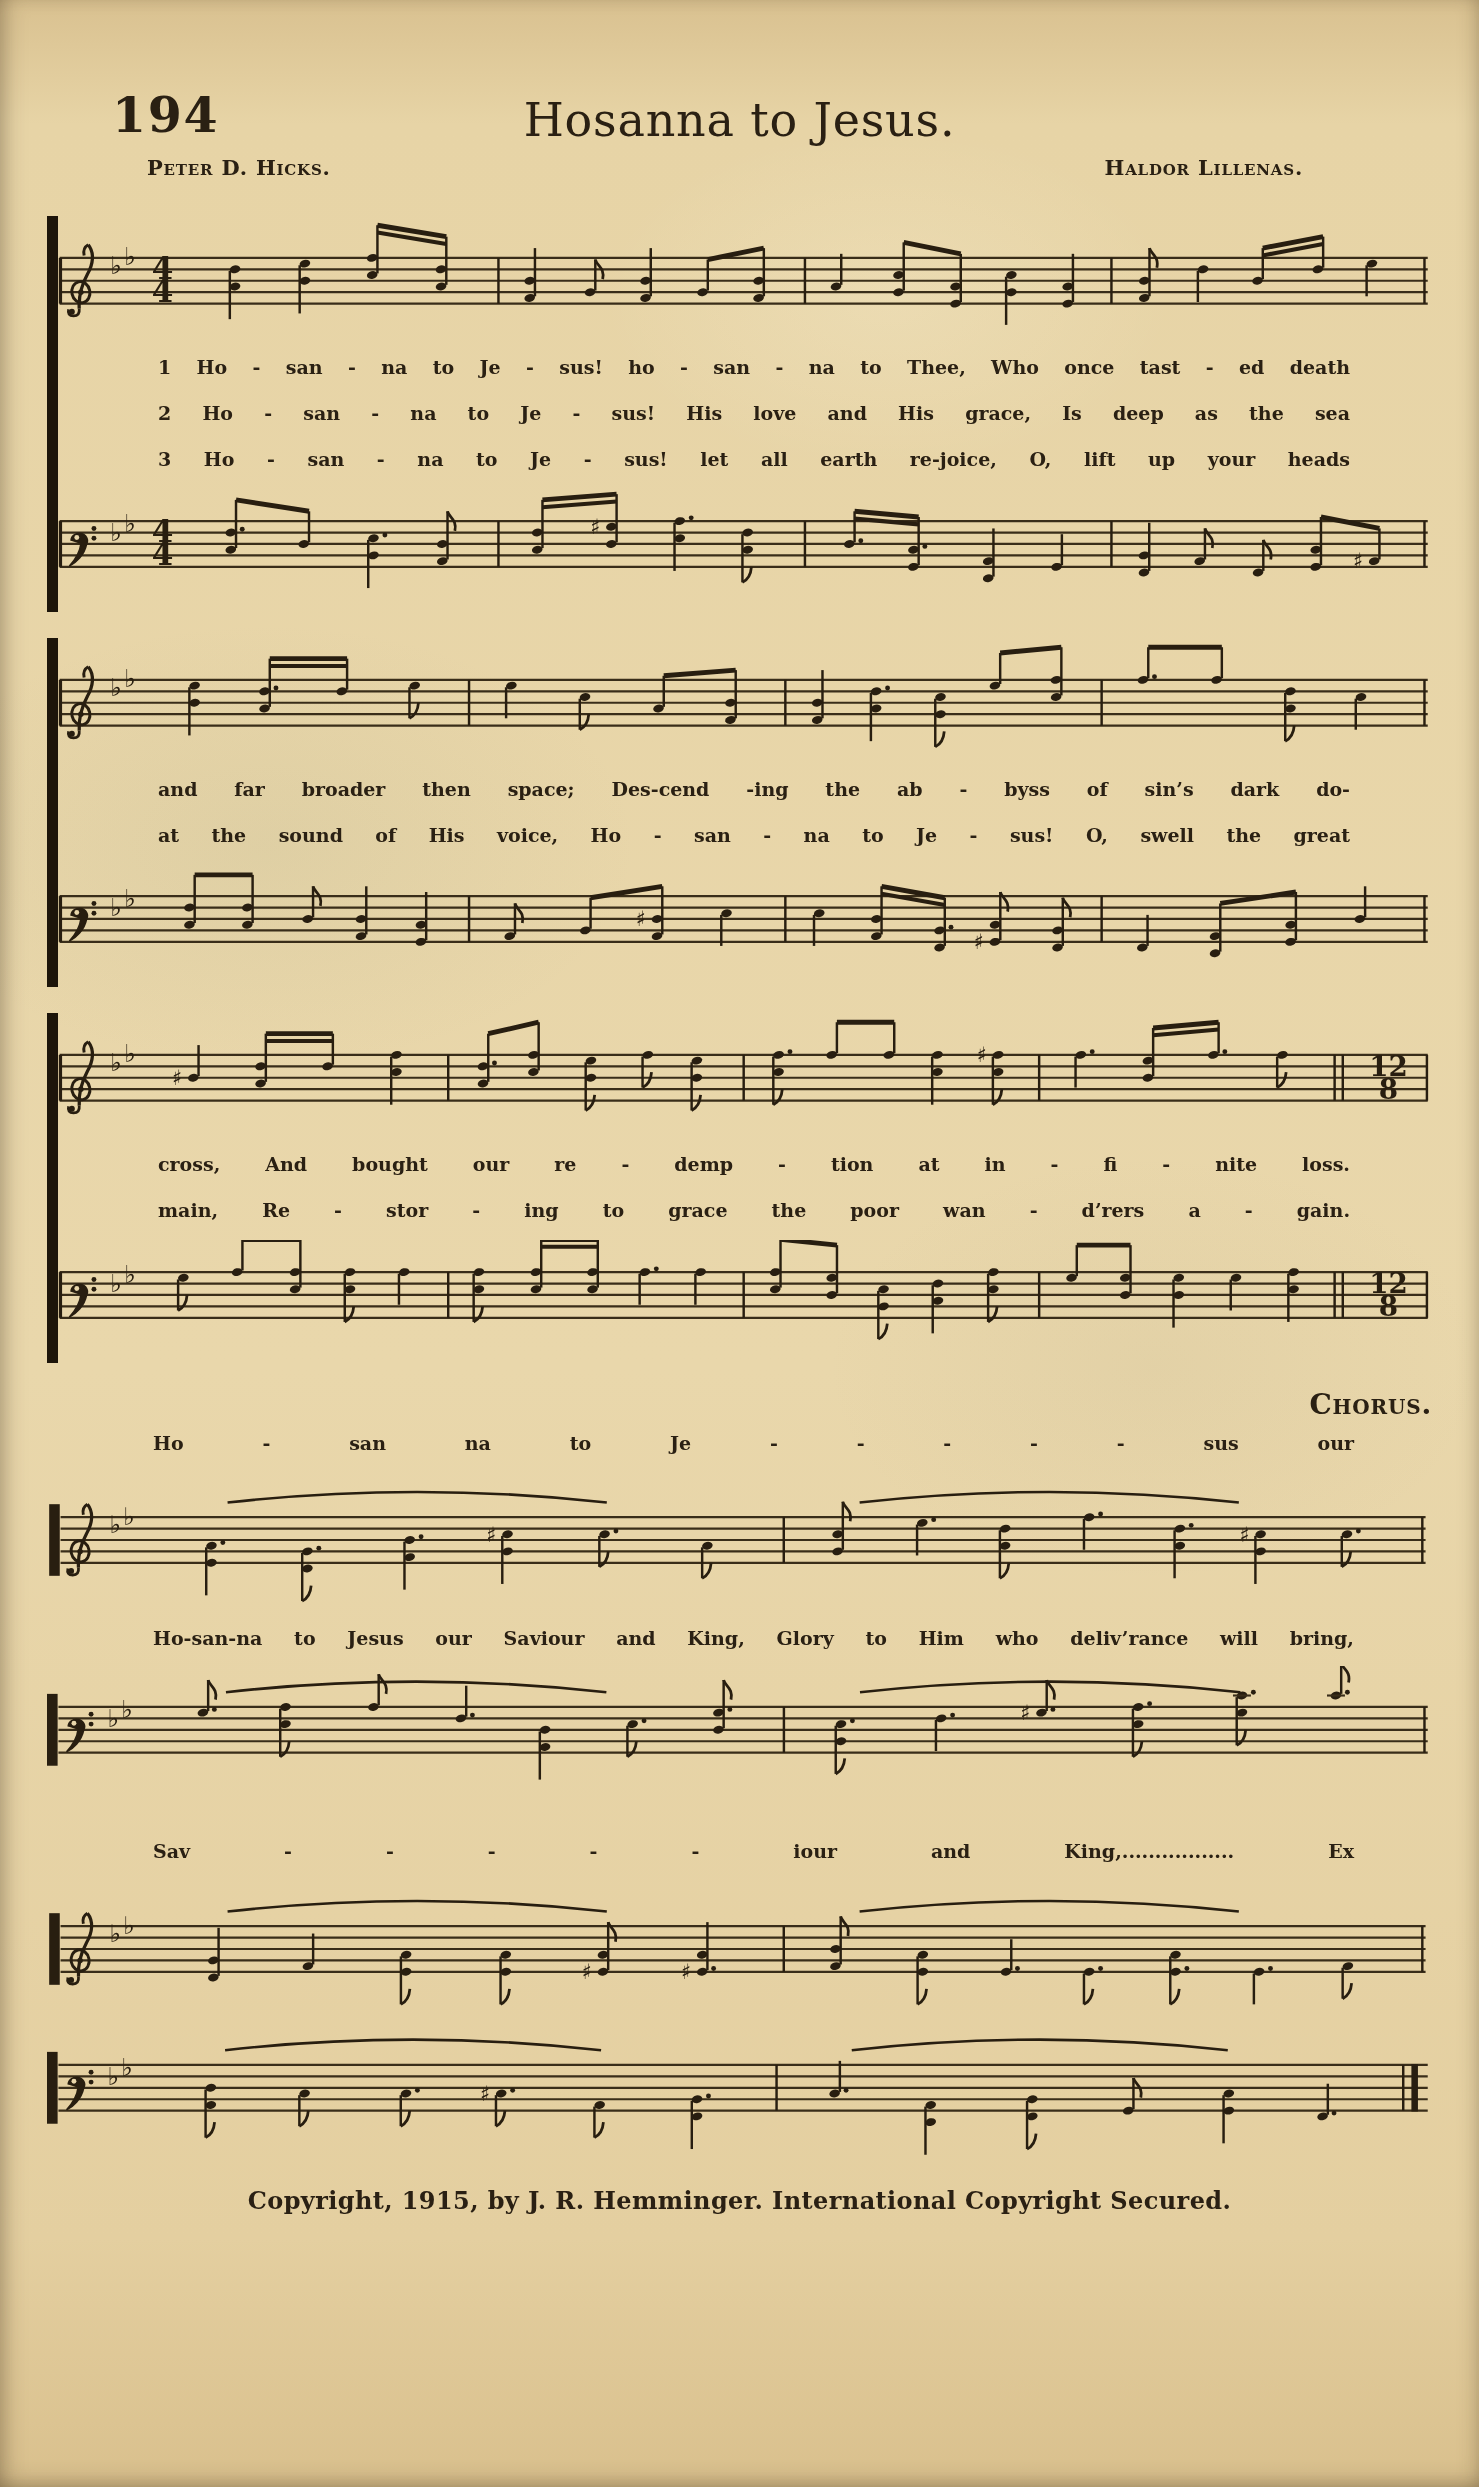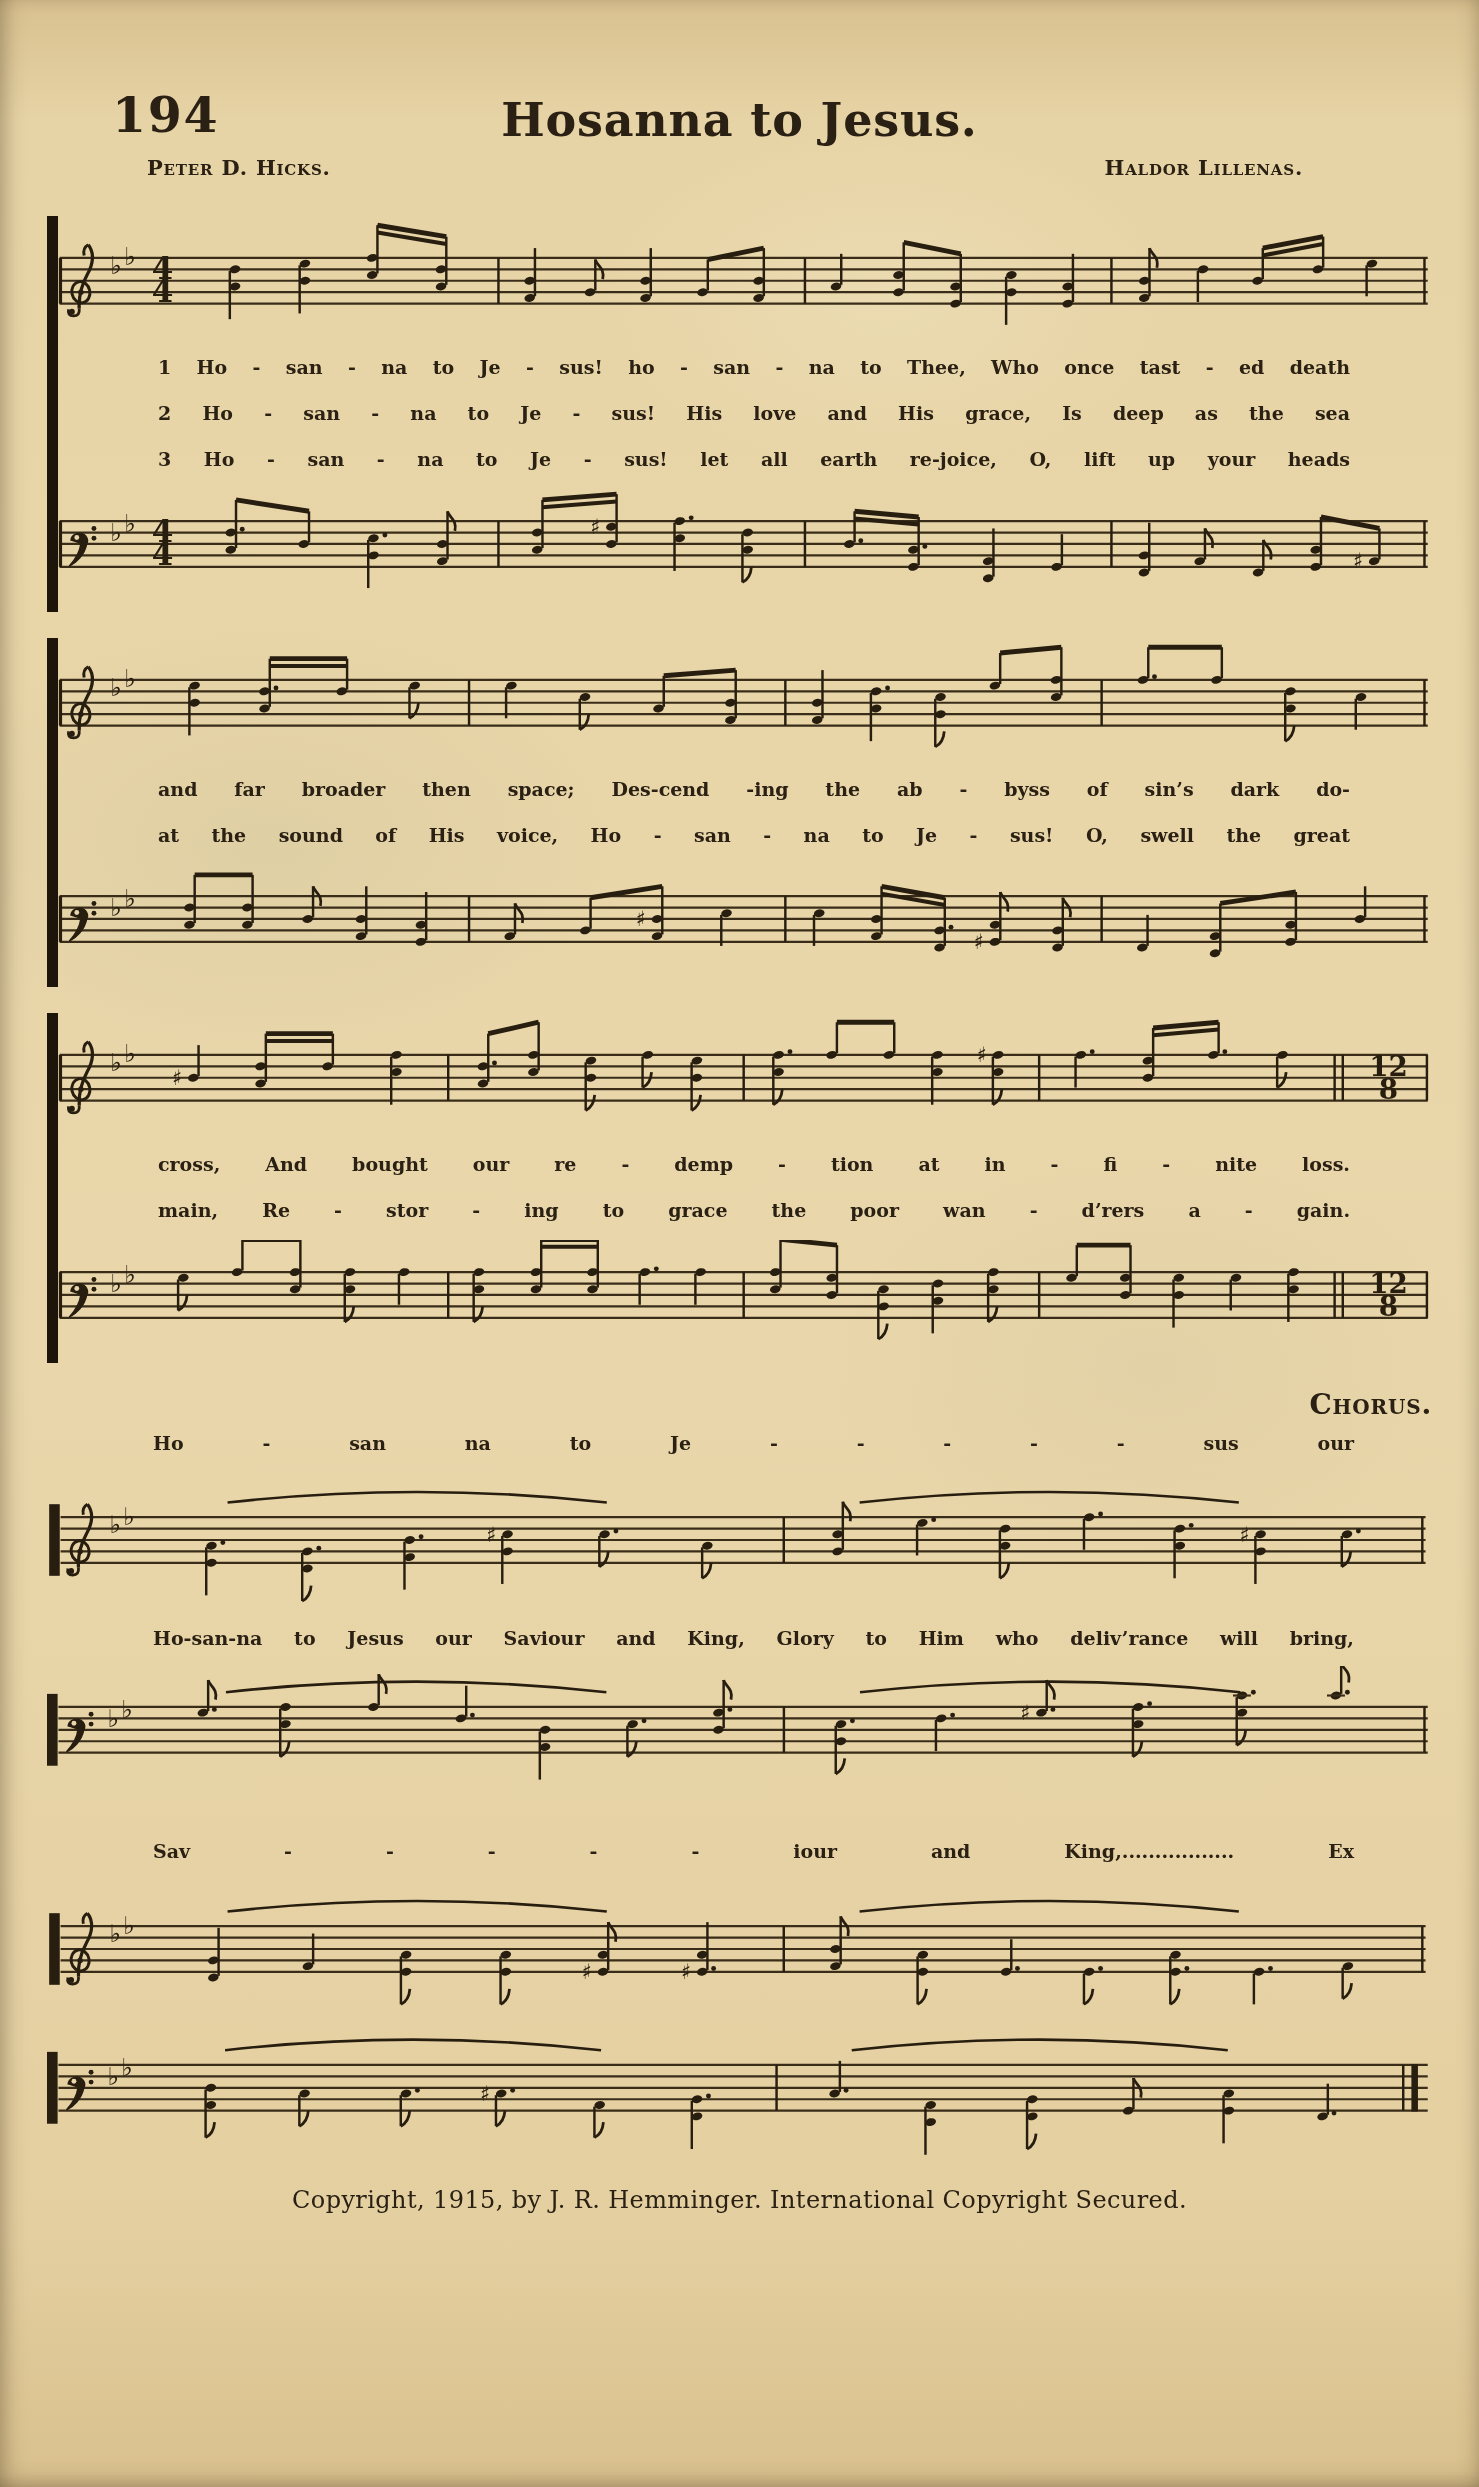--- a/index.html
+++ b/index.html
@@ -8,37 +8,37 @@
     padding:8px 47px;color:#2a2013;
     background:
       radial-gradient(ellipse 572px 343px at 18% 34%, rgba(140,150,120,.10), transparent 65%),
       radial-gradient(ellipse 506px 327px at 78% 55%, rgba(150,140,110,.08), transparent 65%),
       radial-gradient(ellipse 408px 245px at 60% 12%, rgba(255,250,230,.18), transparent 70%),
       linear-gradient(180deg,#d9c190 0%,#e7d4a6 5%,#e9d7ab 55%,#e4cfa0 90%,#d9c08d 100%);
     box-shadow: inset 13px 0 24.5px -11.4px rgba(60,45,25,.40), inset -11.4px 0 21px -11.4px rgba(60,45,25,.28),
                 inset 0 -14.7px 24.5px -13px rgba(60,45,25,.30);}
   .header{position:relative;padding-top:85px;height:51px;}
   .hymn-number{position:absolute;left:65px;top:78px;font-size:49px;font-weight:bold;letter-spacing:1.6px;}
-  .title{margin:0;text-align:center;font-size:46px;font-weight:bold;letter-spacing:0.8px;}
+  .title{margin:0;text-align:center;font-size:46px;font-weight:normal;letter-spacing:0.8px;}
   .byline{display:flex;justify-content:space-between;align-items:baseline;
     padding:11.4px 129px 0 100px;font-size:21px;font-weight:bold;font-variant:small-caps;
     letter-spacing:0.8px;height:33px;}
   .system{border-left:11.4px solid #1d150a;margin-bottom:26px;}
   .system:first-of-type{margin-top:28px;}
   .staff{height:123px;position:relative;}
   .staff.tall-t{height:140px;margin:4.9px 0;}
   .staff.tall-b{height:157px;margin:4.9px 0;}
   .lyrics{padding:4.9px 0 6.5px;}
   .lyric-line{margin:0;font-size:19px;font-weight:bold;line-height:46px;
     text-align:justify;text-align-last:justify;padding:0 82px 0 100px;}
   .chorus-label{font-size:28px;font-weight:bold;font-variant:small-caps;letter-spacing:0.8px;
     padding-left:52px;margin:8.2px 0 0;line-height:31px;text-align:right;}
   .chorus-line{padding:0 78px 0 106px;}
   .final-line{padding:0 245px 0 123px;}
-  .copyright{text-align:center;font-size:24px;font-weight:normal;margin:4.9px 0 0;letter-spacing:0.4px;}
+  .copyright{text-align:center;font-size:24px;font-weight:bold;margin:4.9px 0 0;letter-spacing:0.4px;}
 </style>
 </head>
 <body>
 
 <div class="page">
   <div class="header">
     <div class="hymn-number">194</div>
     <h1 class="title">Hosanna to Jesus.</h1>
   </div>
   <div class="byline">

